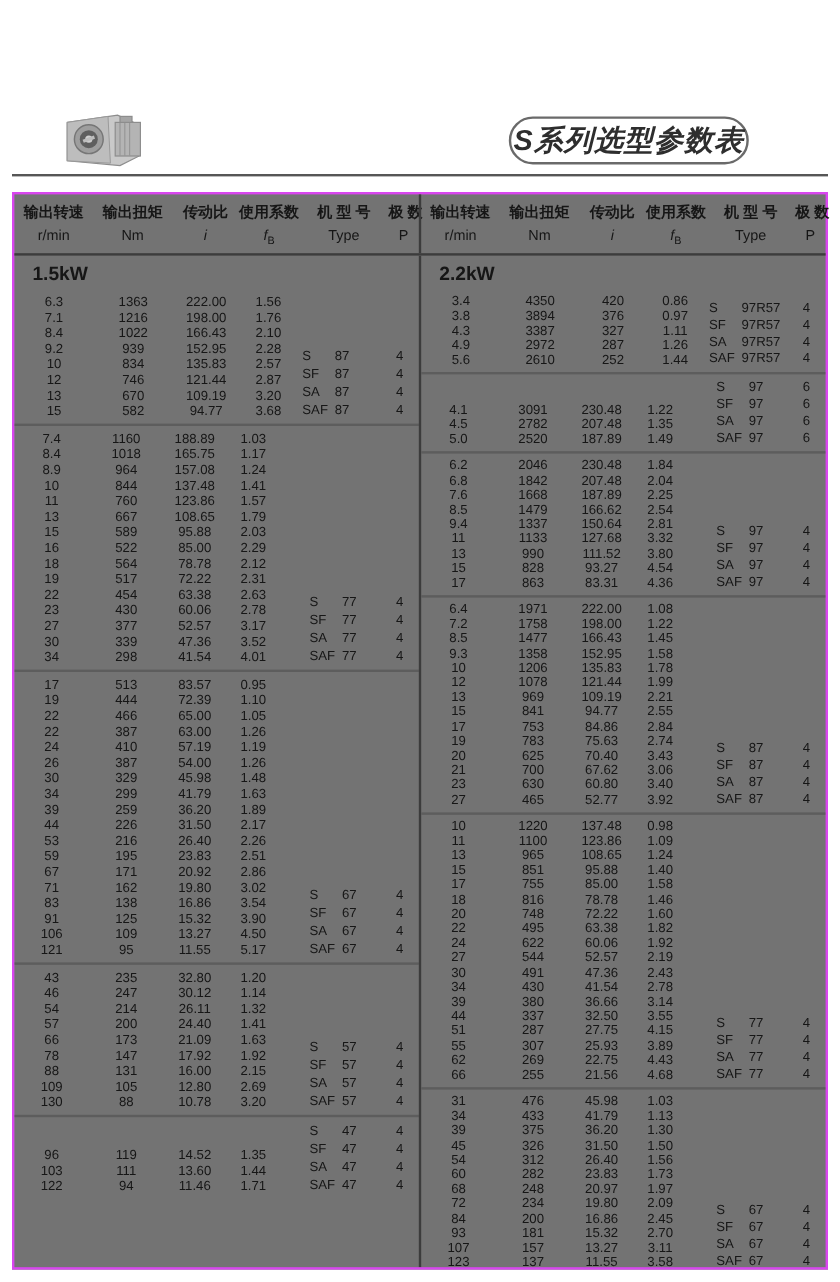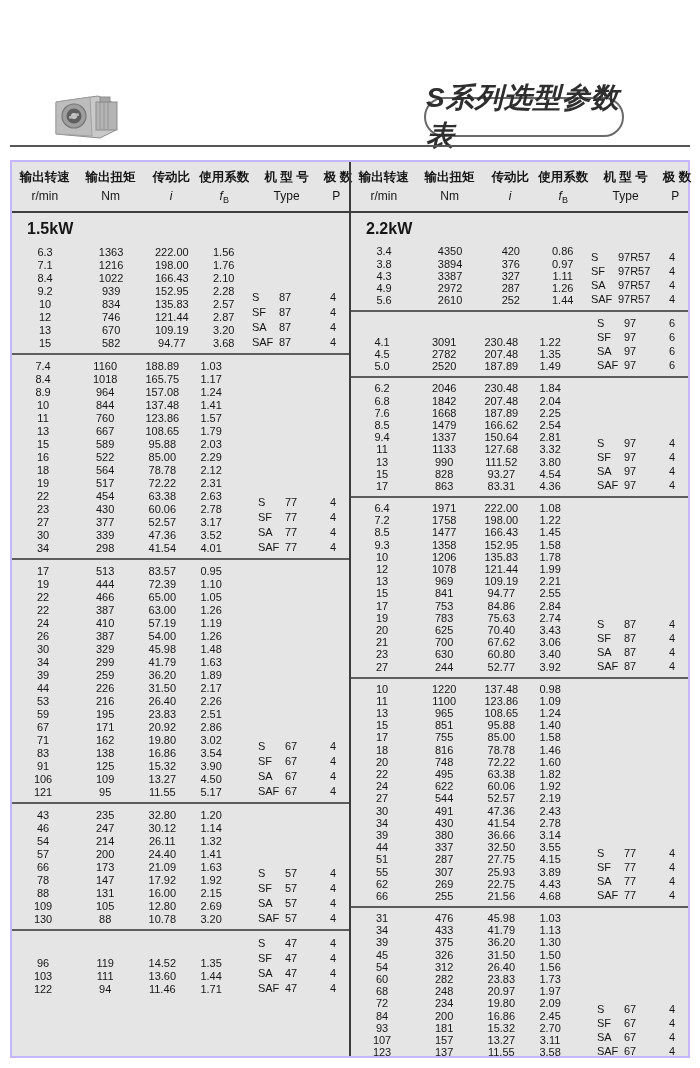--- a/index.html
+++ b/index.html
@@ -6,26 +6,26 @@
   body{
     width:700px;height:1068px;background:#ffffff;
     font-family:"Liberation Sans","DejaVu Sans",sans-serif;
     color:#161616;position:relative;overflow:hidden;
   }
   .logo{position:absolute;left:46px;top:86px;width:78px;height:60px;}
   .title-pill{
     position:absolute;left:424px;top:97px;width:196px;height:36px;
     border:2px solid #6a6a6a;border-radius:20px;
     display:flex;align-items:center;justify-content:center;
-    font-size:28px;font-style:italic;font-weight:bold;color:#2e2e2e;letter-spacing:1px;
+    font-size:24px;font-style:italic;font-weight:bold;color:#2e2e2e;letter-spacing:1px;
   }
   .rule{position:absolute;left:10px;top:145px;width:680px;height:2px;background:#565656;}
   .main{
     position:absolute;left:10px;top:160px;width:676px;height:894px;
-    border:2px solid #c4b5fd;display:flex;flex-direction:column;background:#e5e5e5;
+    border:2px solid #d946ef;display:flex;flex-direction:column;background:#737373;
   }
   .header{display:flex;border-bottom:2px solid #3c3c3c;}
   .h-half{width:50%;display:flex;padding:7px 0 6px;}
   .h-half+.h-half{border-left:2px solid #3c3c3c;}
   .h-col{text-align:center;}
   .w0{width:19.5%}.w1{width:19.5%}.w2{width:16.5%}.w3{width:15%}.w4{width:22%}.w5{width:7.5%}
   .h-cn{font-size:12.5px;font-weight:bold;white-space:nowrap;}
   .h-unit{font-size:12px;margin-top:3px;}
   .h-unit sub{font-size:9px;}
   .body{display:flex;flex:1;overflow:hidden;}
@@ -836,21 +836,21 @@
                 <div class="d3">3.06</div>
               </div>
               <div class="drow">
                 <div class="d0">23</div>
                 <div class="d1">630</div>
                 <div class="d2">60.80</div>
                 <div class="d3">3.40</div>
               </div>
               <div class="drow">
                 <div class="d0">27</div>
-                <div class="d1">244</div>
+                <div class="d1">465</div>
                 <div class="d2">52.77</div>
                 <div class="d3">3.92</div>
               </div>
             </div>
             <div class="types">
               <div class="trow">
                 <span class="tprefix">S</span>
                 <span class="tsize">87</span>
                 <span class="tpole">4</span>
               </div>

